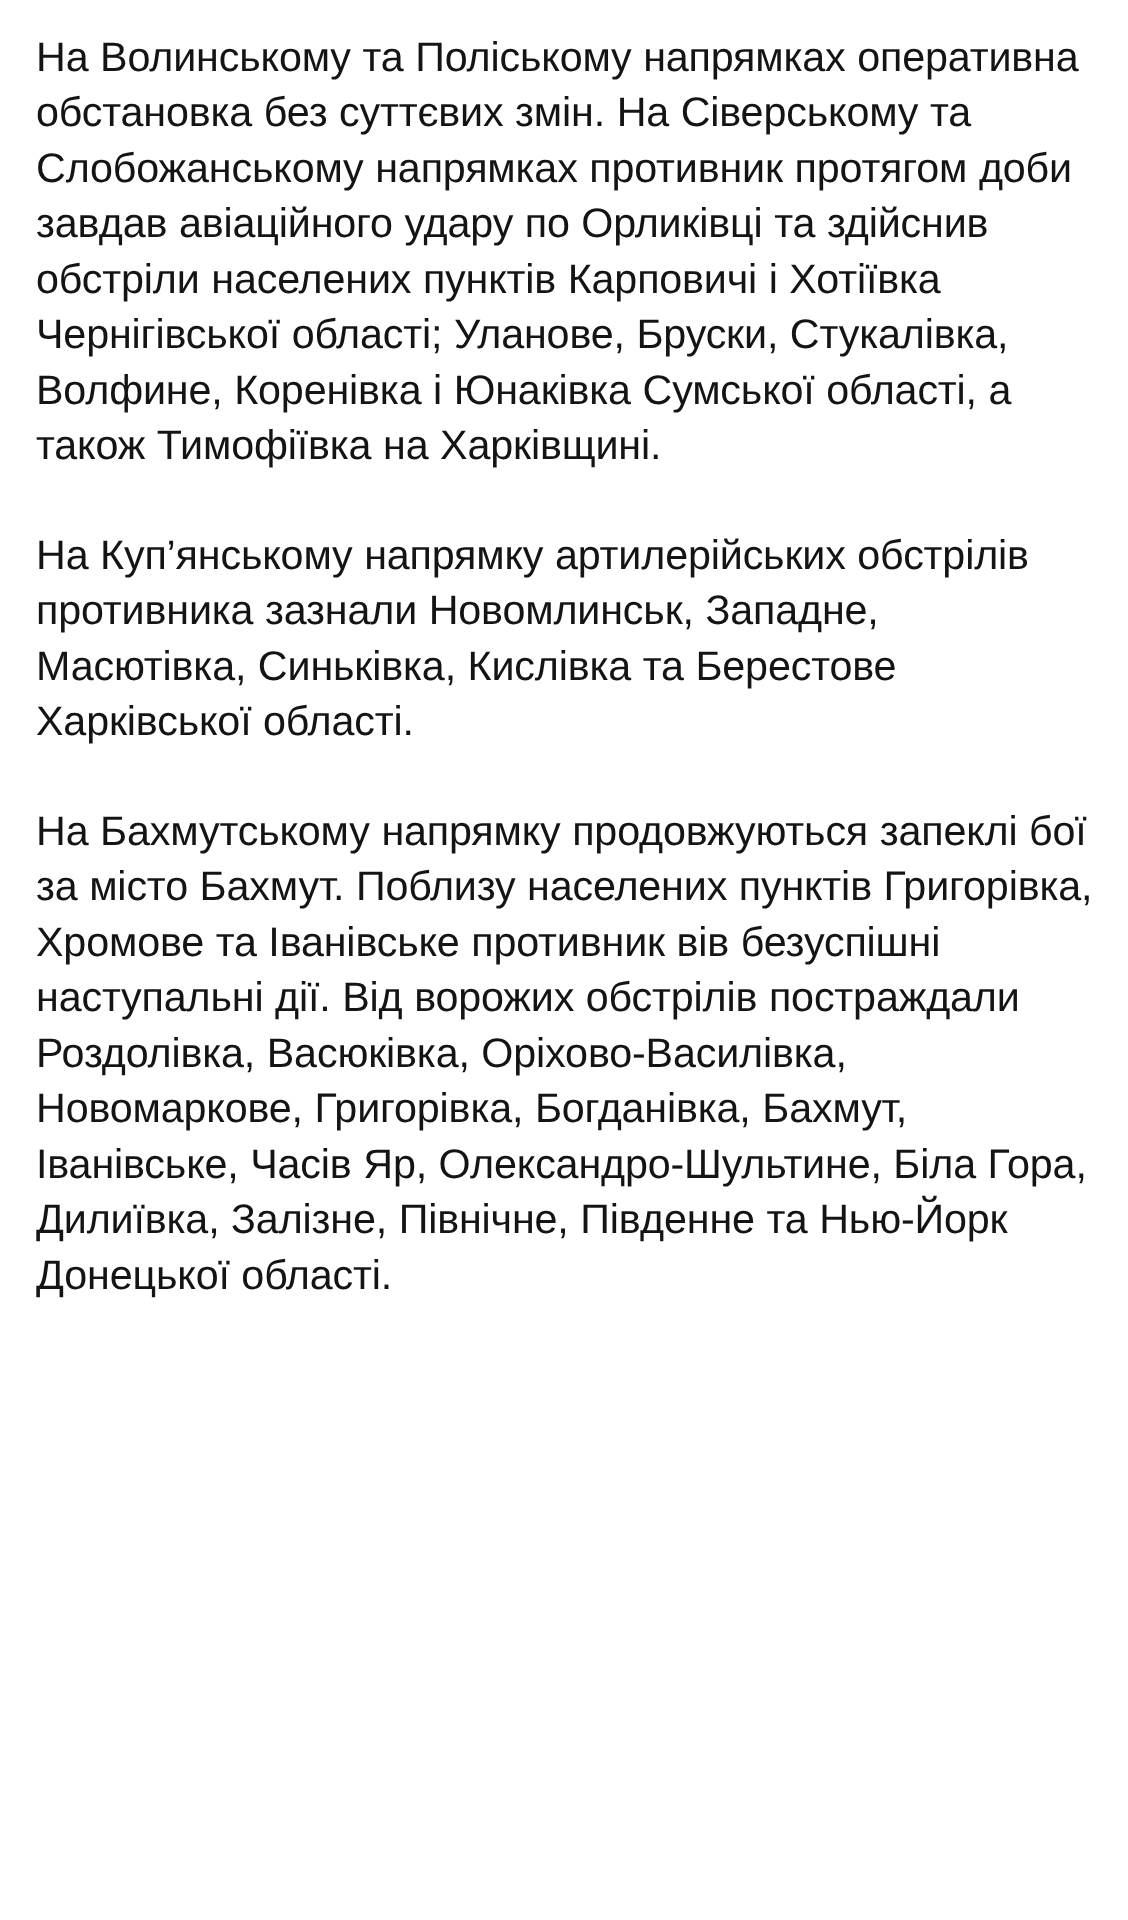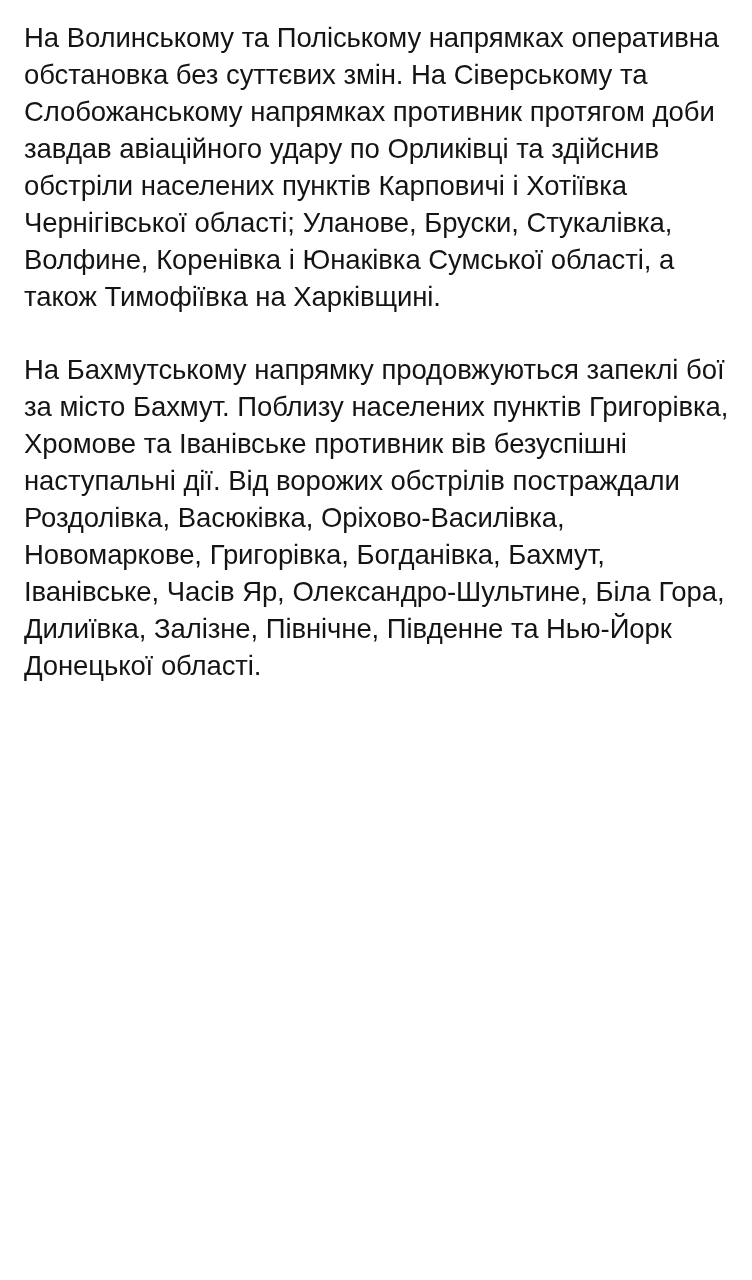--- a/index.html
+++ b/index.html
@@ -35,15 +35,16 @@
   .para + .para {
     margin-top: 1.32em;
   }
 </style>
 </head>
 <body>
 
 <div class="page">
   <div class="doc-body">
     <p class="para">На Волинському та Поліському напрямках оперативна обстановка без суттєвих змін. На Сіверському та Слобожанському напрямках противник протягом доби завдав авіаційного удару по Орликівці та здійснив обстріли населених пунктів Карповичі і Хотіївка Чернігівської області; Уланове, Бруски, Стукалівка, Волфине, Коренівка і Юнаківка Сумської області, а також Тимофіївка на Харківщині.</p>
+    <p class="para">На Куп’янському напрямку артилерійських обстрілів противника зазнали Новомлинськ, Западне, Масютівка, Синьківка, Кислівка та Берестове Харківської області.</p>
     <p class="para">На Бахмутському напрямку продовжуються запеклі бої за місто Бахмут. Поблизу населених пунктів Григорівка, Хромове та Іванівське противник вів безуспішні наступальні дії. Від ворожих обстрілів постраждали Роздолівка, Васюківка, Оріхово-Василівка, Новомаркове, Григорівка,  Богданівка, Бахмут, Іванівське, Часів Яр, Олександро-Шультине, Біла Гора, Дилиївка, Залізне, Північне, Південне та Нью-Йорк Донецької області.</p>
   </div>
 </div>
 
 </body></html>

